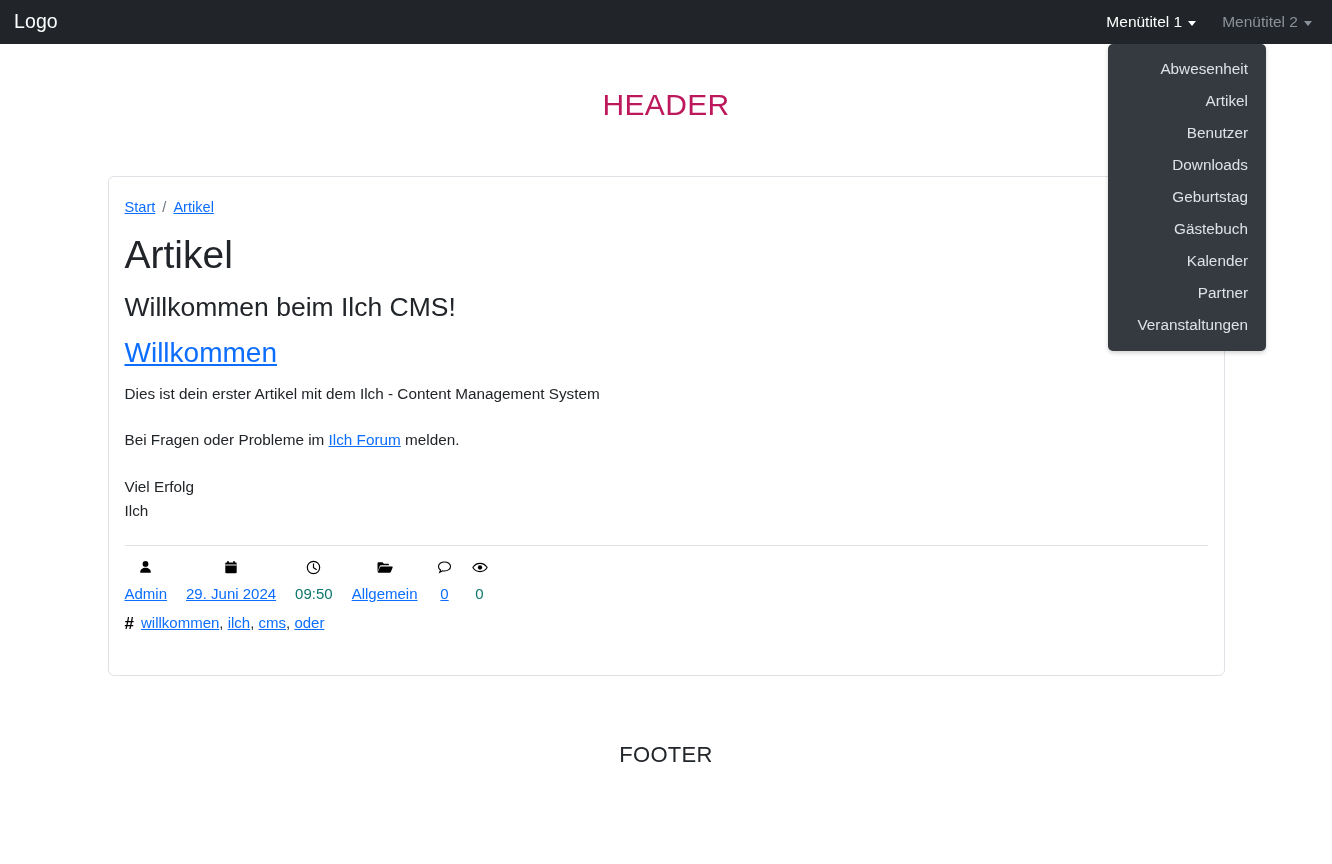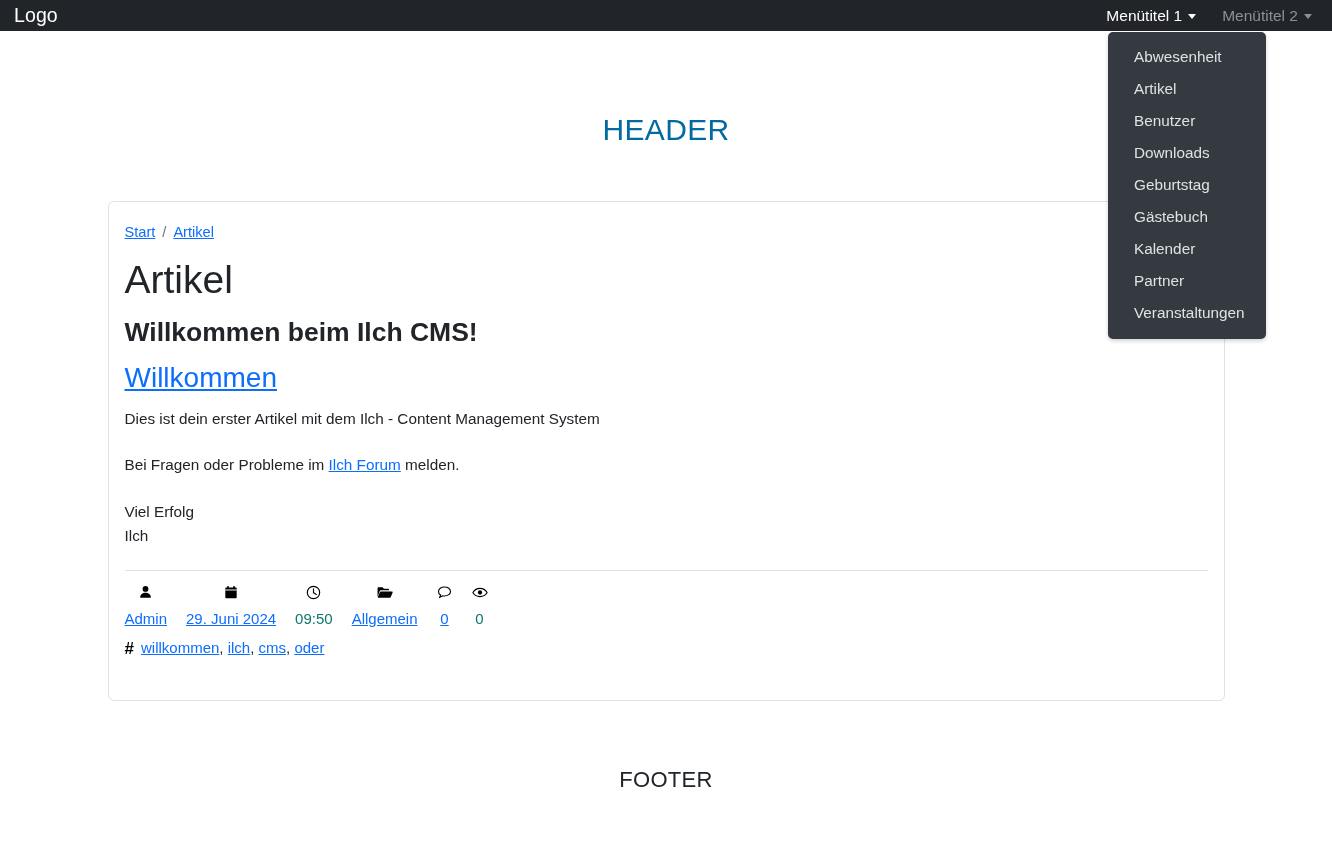--- a/index.html
+++ b/index.html
@@ -9,21 +9,21 @@
     width: 1332px; height: 864px;
     background: #ffffff;
     font-family: "Liberation Sans", sans-serif;
     color: #212529;
     overflow: hidden;
   }
 
   
   .navbar {
     position: relative;
-    height: 31px;
+    height: 44px;
     background: #212529;
     display: flex;
     align-items: center;
     justify-content: space-between;
     padding: 0 20px 0 14px;
   }
   .brand {
     color: #ffffff;
     font-size: 19.5px;
     line-height: 1;
@@ -51,45 +51,46 @@
     border-right: 4.5px solid transparent;
     border-top: 5px solid currentColor;
     display: inline-block;
     position: relative;
     top: 1px;
   }
 
   
   .dropdown-menu {
     position: absolute;
-    top: 32px;
+    top: 44px;
     left: 1108px;
     width: 158px;
     background: #343a40;
     border-radius: 5px;
     padding: 9px 0 10px 8px;
     z-index: 40;
     box-shadow: 0 2px 4px rgba(0,0,0,0.18);
+    text-align: right;
   }
   .dropdown-item {
     display: block;
     padding: 5px 18px;
     color: #dee2e6;
     font-size: 15.3px;
     line-height: 22px;
     white-space: nowrap;
     cursor: pointer;
   }
 
   
   .page-header {
     text-align: center;
     font-size: 30px;
-    color: #0369a1;
-    padding-top: 82px;
+    color: #be185d;
+    padding-top: 44px;
     font-weight: 400;
     letter-spacing: 0.3px;
   }
 
   .content-wrap {
     padding: 54px 0 0 0;
     display: flex;
     justify-content: center;
   }
   .card {
@@ -119,21 +120,21 @@
 
   .article-title {
     font-size: 39px;
     font-weight: 400;
     margin: 0 0 14px 0;
     line-height: 1.15;
     color: #212529;
   }
   .article-subtitle {
     font-size: 26.5px;
-    font-weight: 700;
+    font-weight: 400;
     margin: 0 0 12px 0;
     line-height: 1.2;
     color: #212529;
   }
   .article-link-big {
     font-size: 28px;
     display: inline-block;
     margin: 0 0 14px 0;
     line-height: 1.2;
   }

